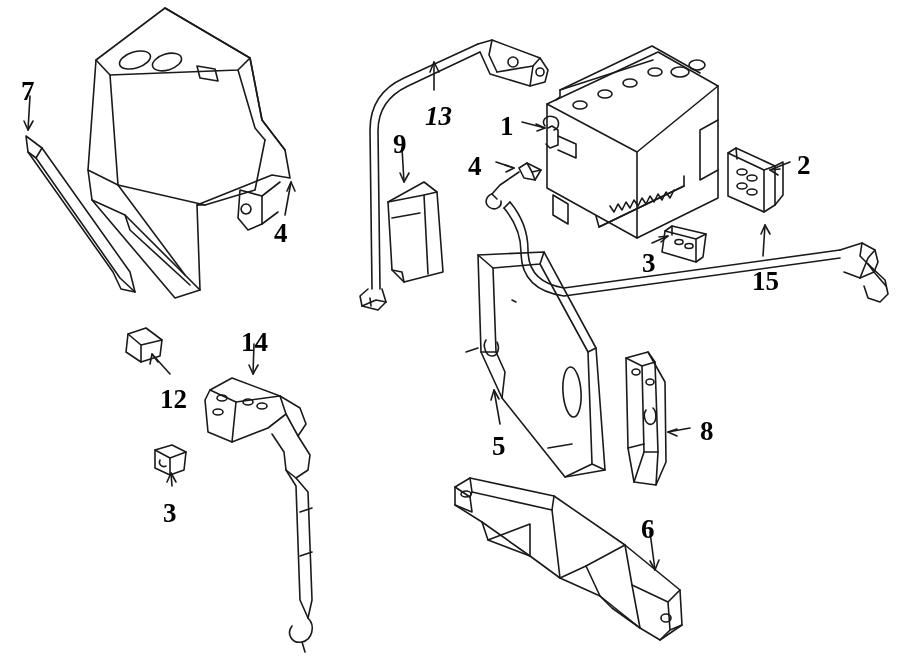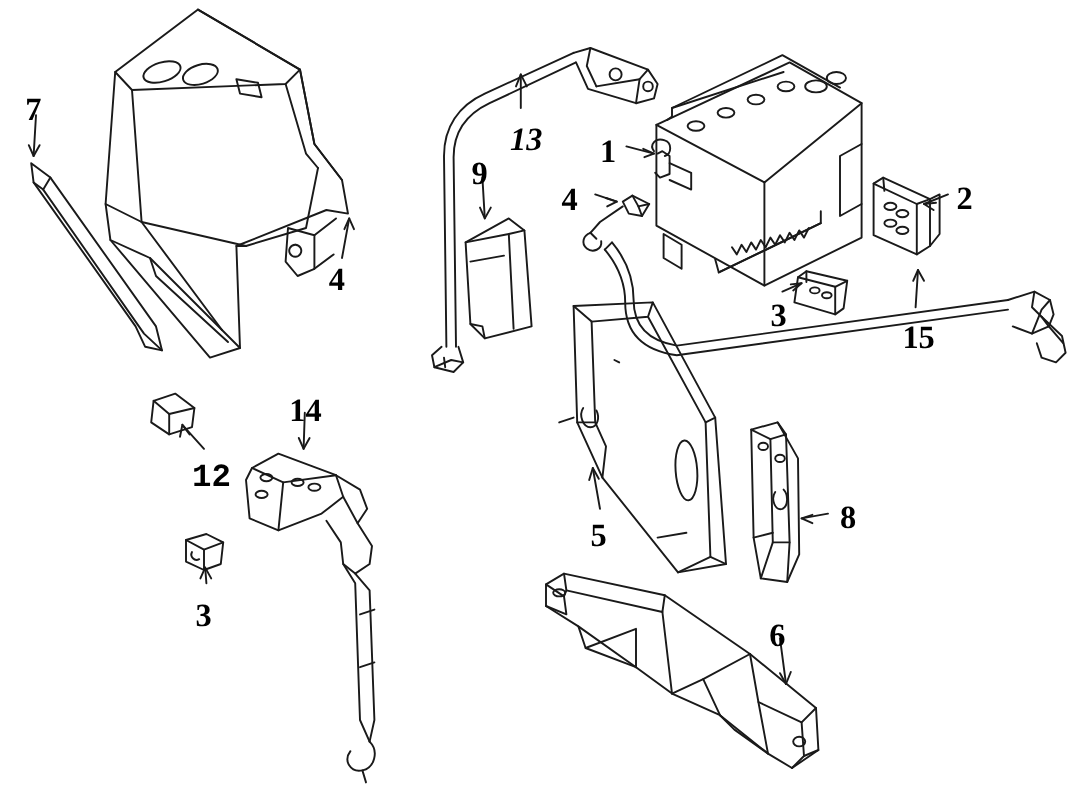--- a/index.html
+++ b/index.html
@@ -285,18 +285,18 @@
   <div class="callout" style="left:797px; top:152px;">2</div>
   <div class="callout" style="left:642px; top:250px;">3</div>
   <div class="callout" style="left:274px; top:220px;">4</div>
   <div class="callout" style="left:492px; top:433px;">5</div>
   <div class="callout" style="left:641px; top:516px;">6</div>
   <div class="callout" style="left:21px;  top:78px;">7</div>
   <div class="callout" style="left:700px; top:418px;">8</div>
   <div class="callout" style="left:393px; top:131px;">9</div>
   <div class="callout" style="left:468px; top:153px;">4</div>
   <div class="callout" style="left:163px; top:500px;">3</div>
-  <div class="callout" style="left:160px; top:386px;font-family:Liberation Mono, monospace;">12</div>
+  <div class="callout" style="left:160px; top:386px;">12</div>
   <div class="callout" style="left:425px; top:103px;font-style:italic;">13</div>
   <div class="callout" style="left:241px; top:329px;">14</div>
   <div class="callout" style="left:752px; top:268px;">15</div>
 
 </div>
 
 </body></html>

